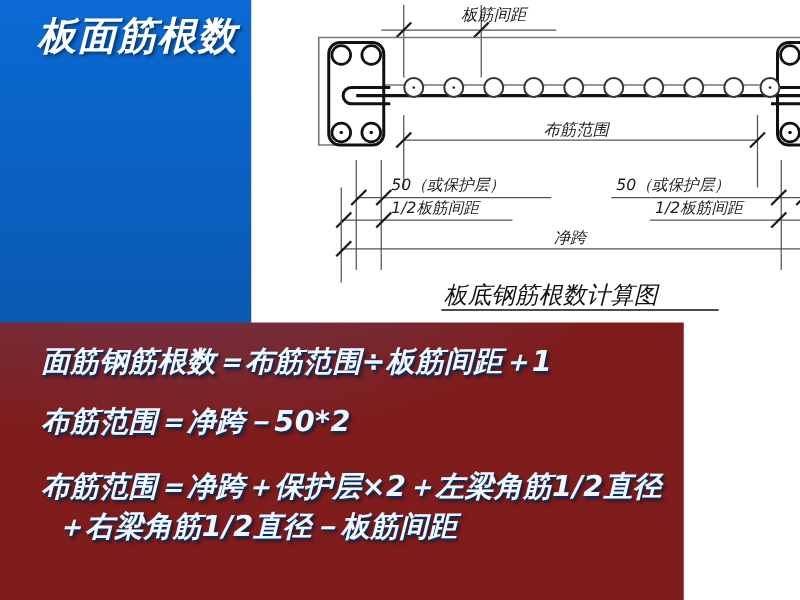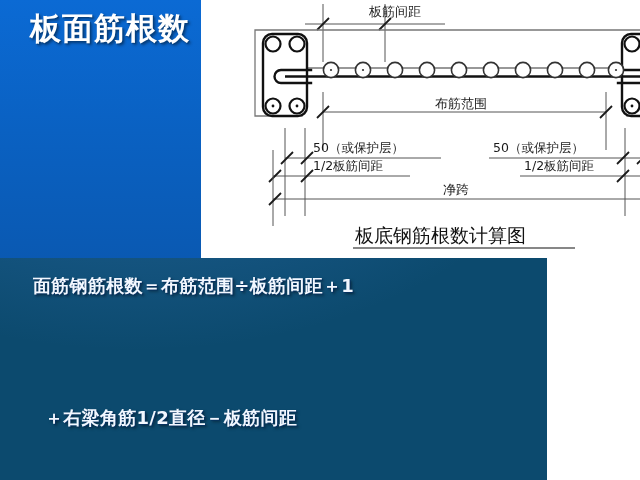--- a/index.html
+++ b/index.html
@@ -7,21 +7,22 @@
     width:640px;height:480px;overflow:hidden;
     font-family:"DejaVu Sans","Liberation Sans",sans-serif;
   }
   #slide{
     position:relative;width:547px;height:480px;
     background:
       linear-gradient(115deg, rgba(255,255,255,.055) 0 1px, transparent 1px 46px),
       linear-gradient(108deg, rgba(255,255,255,.045) 0 1px, transparent 1px 78px),
       linear-gradient(180deg, rgba(255,255,255,.05) 0 1px, transparent 1px 112px),
       linear-gradient(160deg,#1d5ea8 0%,#11468a 28%,#0c3straight 0%,#0b3470 60%,#08264f 100%);
-    background-color:#0c4a6e;
+    background-color:#7f1d1d;
+    font-style:italic;
   }
   #slide::before{
     content:"";position:absolute;inset:0;
     background:
       linear-gradient(112deg, rgba(160,200,255,.10) 0 1.5px, transparent 1.5px 70px),
       linear-gradient(96deg, rgba(140,190,255,.06) 0 1px, transparent 1px 150px),
       radial-gradient(120% 90% at 25% 10%, rgba(60,130,210,.55), rgba(8,38,79,0) 70%);
     pointer-events:none;
   }
 
@@ -45,21 +46,21 @@
   }
   #diagram-svg{display:block;width:439px;height:258px;}
 
   
   #formulas{
     position:absolute;left:0;top:262px;width:640px;height:218px;
   }
   .formula{
     position:absolute;left:33px;
     color:#f2f7ff;font-weight:bold;
-    font-size:18px;letter-spacing:.3px;white-space:nowrap;
+    font-size:23px;letter-spacing:.3px;white-space:nowrap;
     text-shadow:1px 1px 0 #05305f, 2px 2px 3px rgba(0,0,0,.5);
   }
   .f1{top:12px;}
   .f2{top:60px;}
   .f3a{top:112px;}
   .f3b{top:144px;margin-left:12px;}
 </style>
 </head>
 <body>
 
@@ -181,16 +182,18 @@
 
       <g>
         <text x="110" y="242" font-family="DejaVu Sans, sans-serif" font-size="19" fill="#111">板底钢筋根数计算图</text>
         <line x1="108" y1="248" x2="330" y2="248" stroke="#111" stroke-width="1.2"></line>
       </g>
     </svg>
   </div>
 
   <div id="formulas">
     <div class="formula f1">面筋钢筋根数＝布筋范围÷板筋间距＋1</div>
+    <div class="formula f2">布筋范围＝净跨－50*2</div>
+    <div class="formula f3a">布筋范围＝净跨＋保护层×2＋左梁角筋1/2直径</div>
     <div class="formula f3b">＋右梁角筋1/2直径－板筋间距</div>
   </div>
 
 </div>
 
 </body></html>

